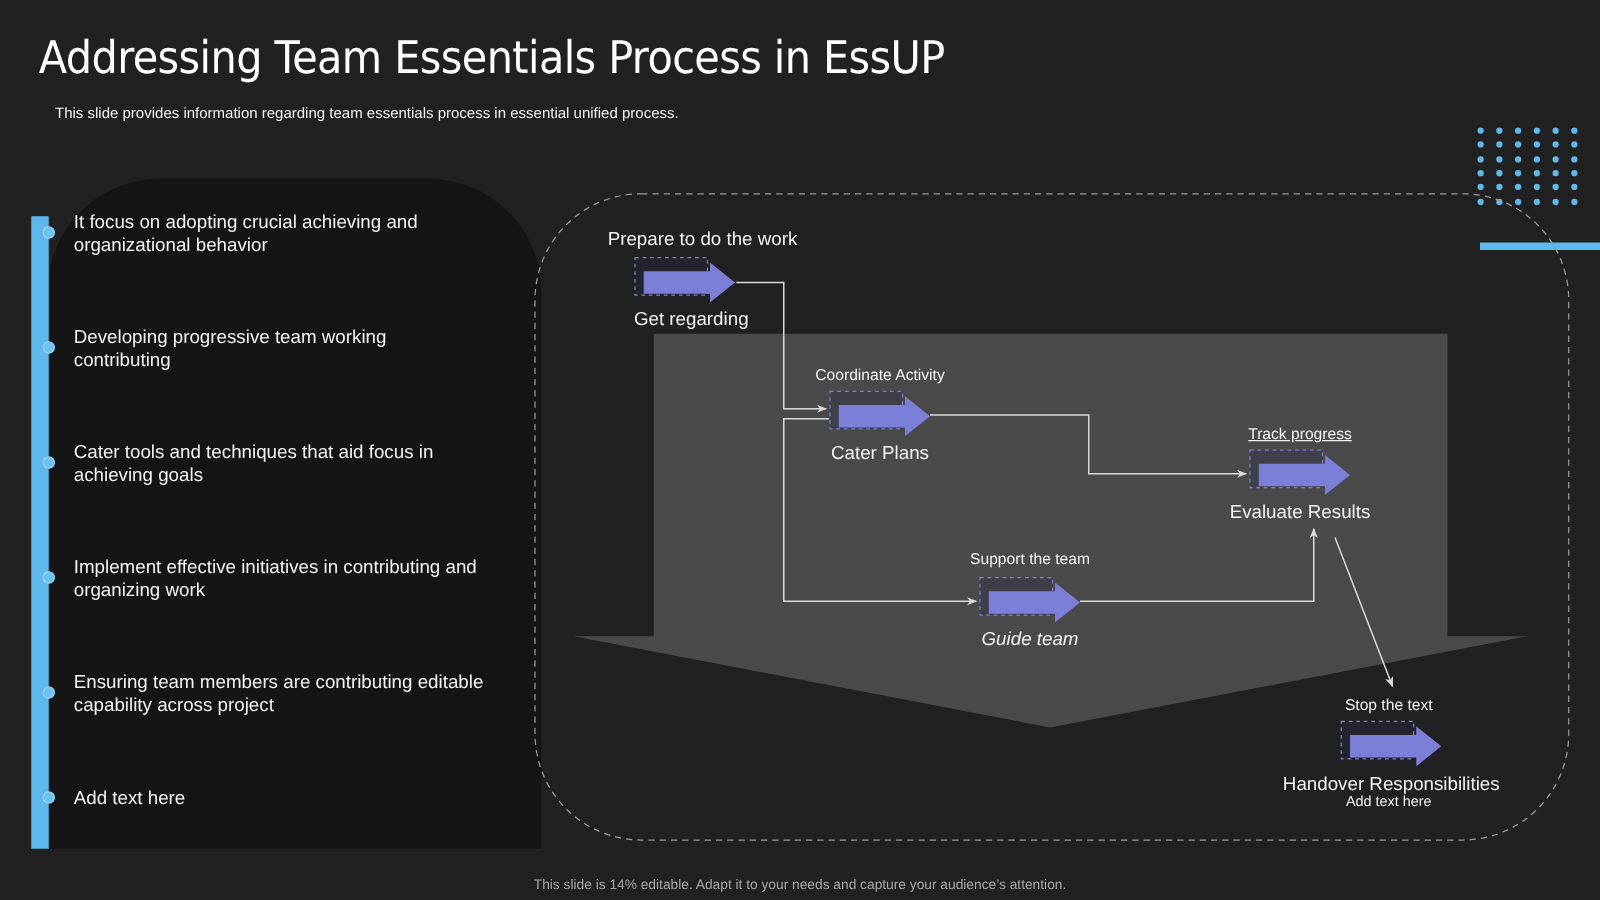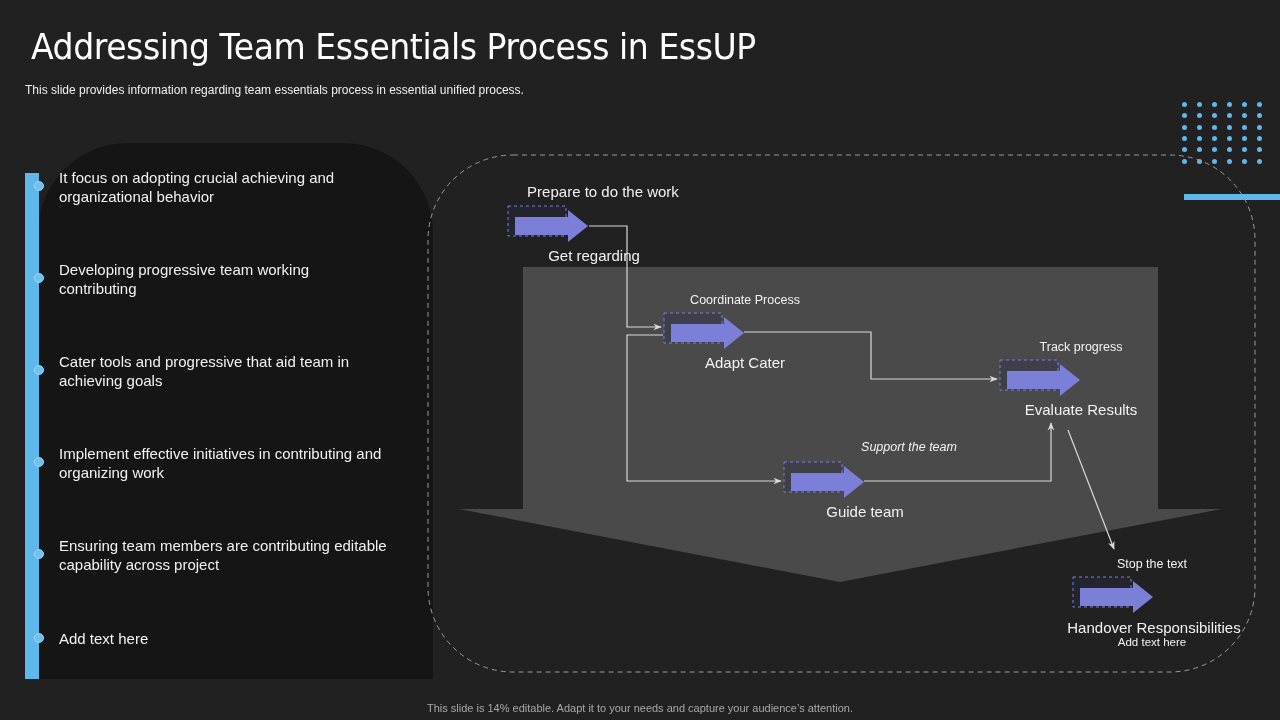--- a/index.html
+++ b/index.html
@@ -1,33 +1,33 @@
 <!DOCTYPE html>
 <html><head>
 <meta charset="utf-8">
 <style>
   html, body { margin:0; padding:0; }
   body { width:1280px; height:720px; background:#212121; position:relative; overflow:hidden;
          font-family:"Liberation Sans", sans-serif; color:#fff; }
   .title { position:absolute; left:31px; top:26px; font-size:36px; font-family:"DejaVu Sans", sans-serif;
            font-weight:400; letter-spacing:-0.5px; transform:scaleX(0.92); transform-origin:left; white-space:nowrap; }
-  .subtitle { position:absolute; left:25px; top:83px; font-size:12px; color:#f0f0f0; white-space:nowrap; }
+  .subtitle { position:absolute; left:44px; top:83px; font-size:12px; color:#f0f0f0; white-space:nowrap; }
   .dots { position:absolute; left:1182px; top:102px; width:84px; height:64px; }
   .dot { position:absolute; width:5px; height:5px; border-radius:50%; background:#5eb8ec; }
   .accent-bar { position:absolute; left:1184px; top:194px; width:96px; height:6px; background:#5eb8ec; }
   .left-panel { position:absolute; left:38px; top:143px; width:395px; height:536px; background:#151515;
                 border-top-left-radius:90px; border-top-right-radius:90px; }
   .timeline-bar { position:absolute; left:25px; top:173px; width:14px; height:506px; background:#5eb8ec; }
   .bullet-item { position:absolute; left:0; width:440px; }
   .bullet-dot { position:absolute; left:34px; width:10px; height:10px; border-radius:50%; background:#6ec2f0;
                 border:1px solid #9ad6f6; box-sizing:border-box; }
   .bullet-text { position:absolute; left:59px; width:330px; font-size:15px; line-height:19px; color:#f2f2f2; }
   .footer { position:absolute; left:0; right:0; top:702px; text-align:center; font-size:11px; color:#a8a8a8; }
   svg.diagram { position:absolute; left:0; top:0; }
-  .lbl { position:absolute; white-space:nowrap; text-align:center; transform:translateX(-50%); color:#f2f2f2;margin-left:41px; }
+  .lbl { position:absolute; white-space:nowrap; text-align:center; transform:translateX(-50%); color:#f2f2f2; }
   .lbl.big { font-size:15px; }
   .lbl.small { font-size:12.5px; }
   .lbl.tiny { font-size:11.5px; }
 </style>
 </head>
 <body>
 
 <div class="title">Addressing Team Essentials Process in EssUP</div>
 <div class="subtitle">This slide provides information regarding team essentials process in essential unified process.</div>
 
@@ -78,21 +78,21 @@
   <div class="bullet-item" style="top:168px;">
     <span class="bullet-dot" style="top:13px;"></span>
     <span class="bullet-text">It focus on adopting crucial achieving and organizational behavior</span>
   </div>
   <div class="bullet-item" style="top:260px;">
     <span class="bullet-dot" style="top:13px;"></span>
     <span class="bullet-text">Developing progressive team working contributing</span>
   </div>
   <div class="bullet-item" style="top:352px;">
     <span class="bullet-dot" style="top:13px;"></span>
-    <span class="bullet-text">Cater tools and progressive that aid team in achieving goals</span>
+    <span class="bullet-text">Cater tools and techniques that aid focus in achieving goals</span>
   </div>
   <div class="bullet-item" style="top:444px;">
     <span class="bullet-dot" style="top:13px;"></span>
     <span class="bullet-text">Implement effective initiatives in contributing and organizing work</span>
   </div>
   <div class="bullet-item" style="top:536px;">
     <span class="bullet-dot" style="top:13px;"></span>
     <span class="bullet-text">Ensuring team members are contributing editable capability across project</span>
   </div>
   <div class="bullet-item" style="top:629px;">
@@ -136,26 +136,26 @@
   </g>
   <g transform="translate(1073,577)">
     <rect x="0" y="0" width="58" height="30" fill="#2b2b4a" fill-opacity="0.35" stroke="#7b7fd8" stroke-dasharray="3,3"></rect>
     <path d="M7,11 L60,11 L60,4 L80,20 L60,36 L60,29 L7,29 Z" fill="#7b7fd8"></path>
   </g>
 </svg>
 
 <div class="lbl big" style="left:562px; top:183px;">Prepare to do the work</div>
 <div class="lbl big" style="left:553px; top:247px;">Get regarding</div>
 
-<div class="lbl small" style="left:704px; top:293px;">Coordinate Process</div>
-<div class="lbl big" style="left:704px; top:354px;">Adapt Cater</div>
+<div class="lbl small" style="left:704px; top:293px;">Coordinate Activity</div>
+<div class="lbl big" style="left:704px; top:354px;">Cater Plans</div>
 
-<div class="lbl small" style="left:1040px; top:340px;">Track progress</div>
+<div class="lbl small" style="left:1040px; top:340px;text-decoration:underline;">Track progress</div>
 <div class="lbl big" style="left:1040px; top:401px;">Evaluate Results</div>
 
-<div class="lbl small" style="left:868px; top:440px;font-style:italic;">Support the team</div>
-<div class="lbl big" style="left:824px; top:503px;">Guide team</div>
+<div class="lbl small" style="left:824px; top:440px;">Support the team</div>
+<div class="lbl big" style="left:824px; top:503px;font-style:italic;">Guide team</div>
 
 <div class="lbl small" style="left:1111px; top:557px;">Stop the text</div>
 <div class="lbl big" style="left:1113px; top:619px;">Handover Responsibilities</div>
 <div class="lbl tiny" style="left:1111px; top:636px;">Add text here</div>
 
 <div class="footer">This slide is 14% editable. Adapt it to your needs and capture your audience’s attention.</div>
 
 </body></html>

